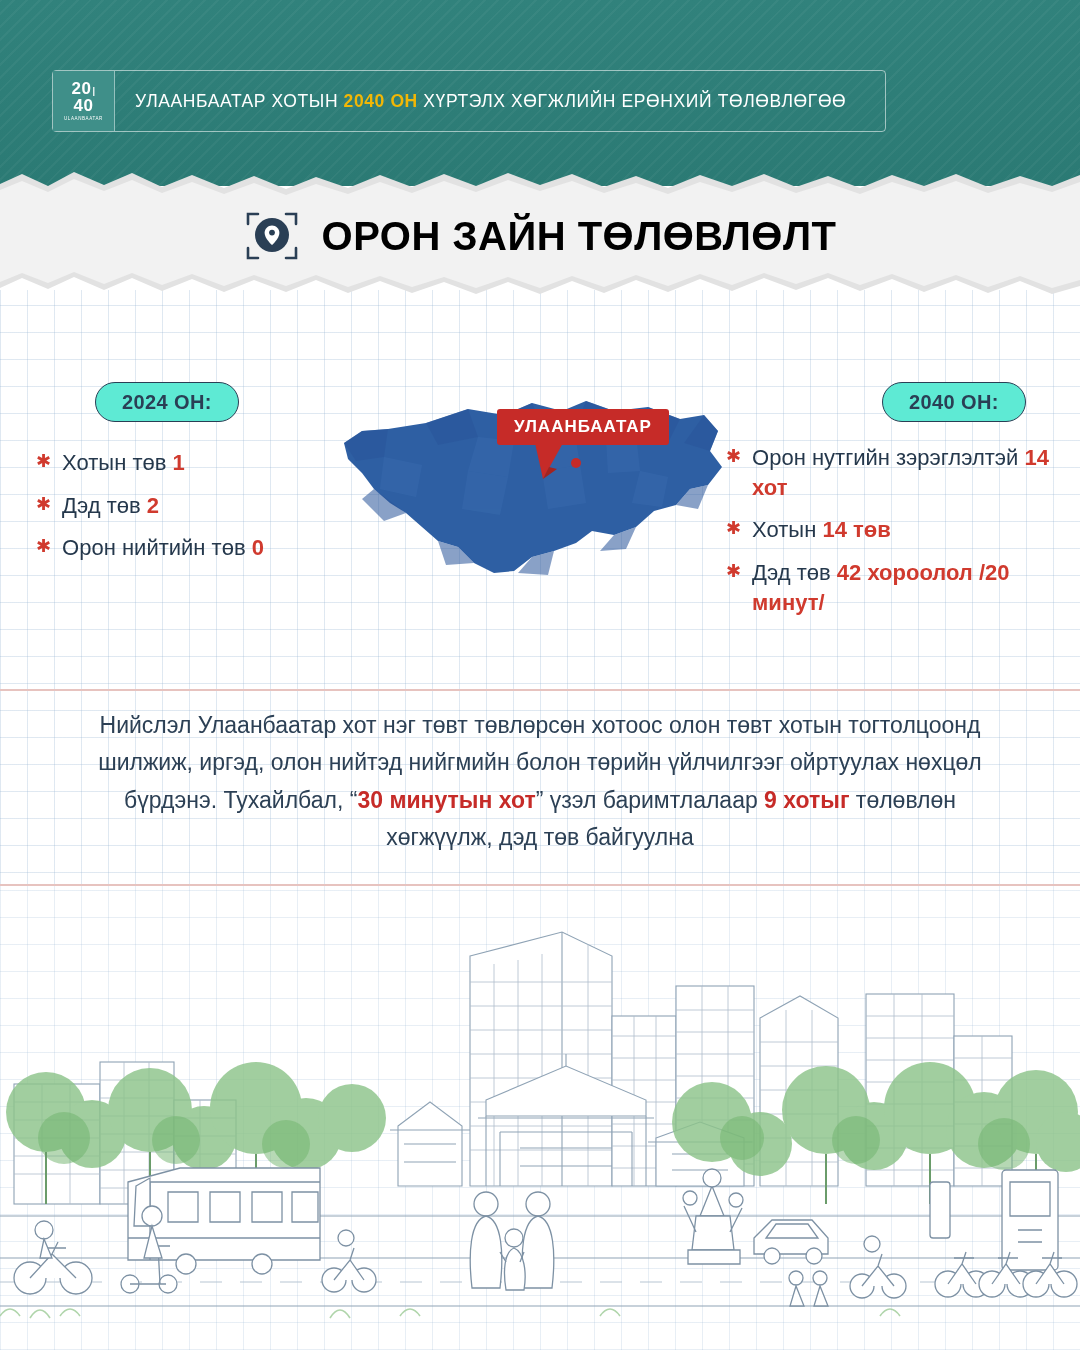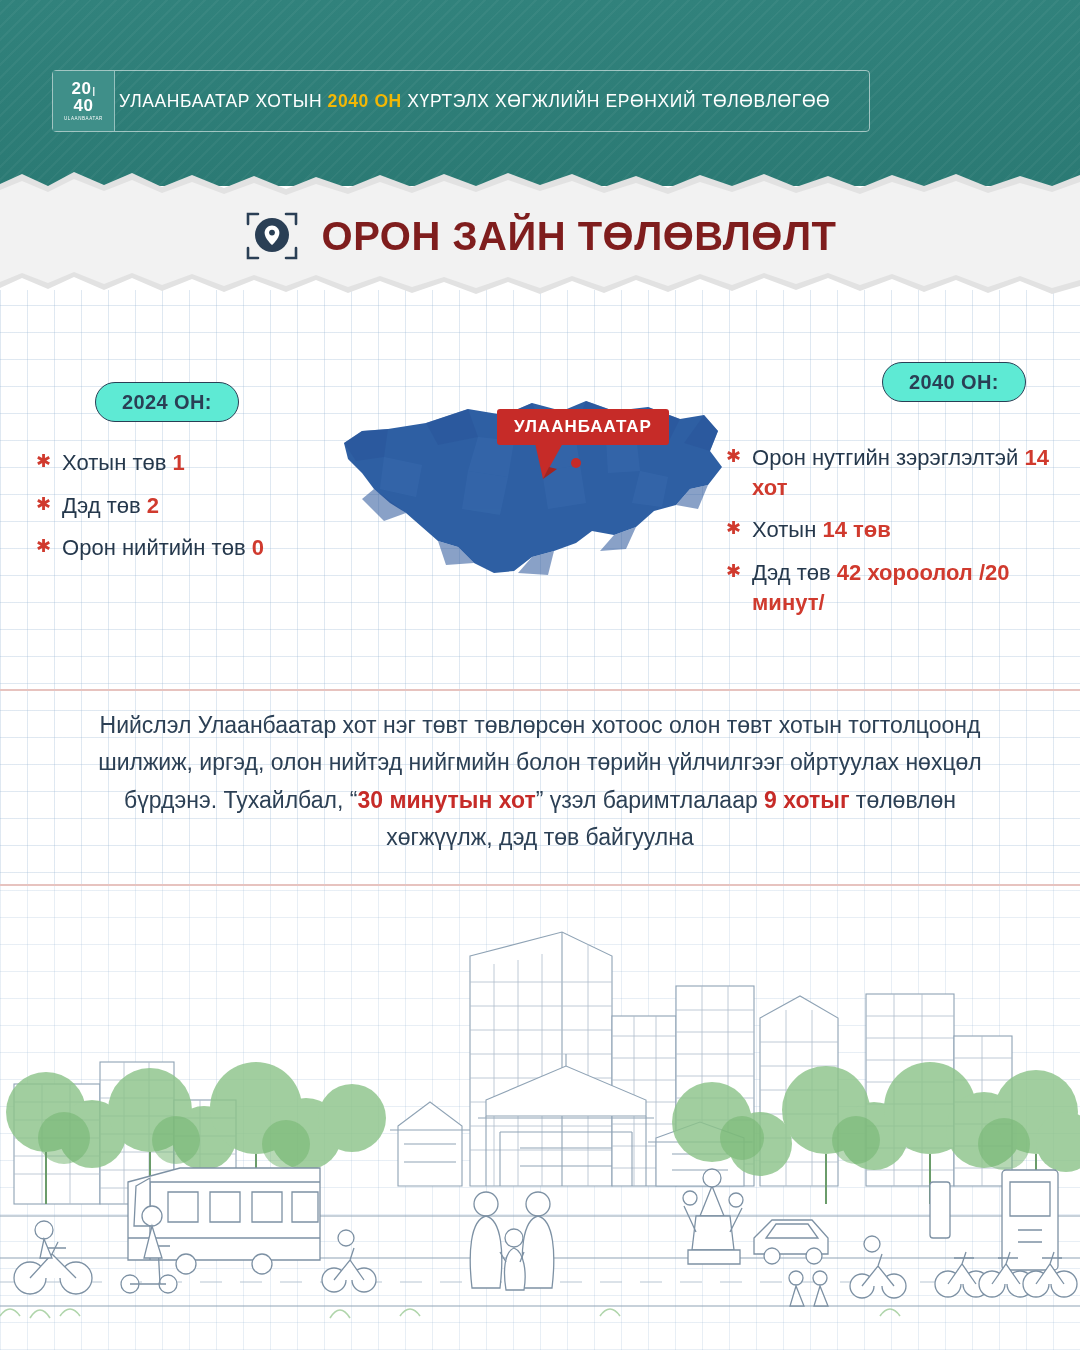--- a/index.html
+++ b/index.html
@@ -57,21 +57,21 @@
     font-size: 17px; font-weight: bold; letter-spacing: 0.5px;
     display: flex; align-items: baseline;
   }
   .logo-top .dot { font-size: 9px; margin-left: 1px; }
   .logo-bot { font-size: 17px; font-weight: bold; letter-spacing: 0.5px; }
   .logo-sub { font-size: 4.5px; letter-spacing: 0.6px; margin-top: 3px; }
   .brand-text {
     color: #ffffff;
     font-size: 17.5px;
     letter-spacing: 0.6px;
-    margin-left: 4px;
+    margin-left: 20px;
     white-space: nowrap;
   }
   .brand-text b { color: #f2b705; font-weight: bold; }
 
   
   .tornstrip {
     position: absolute;
     left: 0; top: 168px;
     width: 1080px; height: 130px;
     z-index: 4;
@@ -88,21 +88,21 @@
     z-index: 6;
     gap: 22px;
   }
   .header-icon {
     width: 56px; height: 56px;
     flex: 0 0 auto;
   }
   .header-title h1 {
     font-size: 40px;
     font-weight: bold;
-    color: #7f1d1d;
+    color: #000000;
     letter-spacing: 0.5px;
   }
 
   
   .body-area {
     position: absolute;
     left: 0; top: 290px;
     width: 1080px; height: 610px;
     background:
       repeating-linear-gradient(0deg, rgba(150,180,210,0.30) 0 1px, rgba(0,0,0,0) 1px 27px),
@@ -119,21 +119,21 @@
     background: #5eead4;
     border: 1.6px solid #2a3f55;
     border-radius: 20px;
     color: #2a3f55;
     font-size: 20px;
     font-weight: bold;
     letter-spacing: 0.4px;
     z-index: 3;
   }
   .tag-2024 { left: 95px; top: 382px; }
-  .tag-2040 { left: 882px; top: 362px; }
+  .tag-2040 { left: 882px; top: 382px; }
 
   .col {
     position: absolute;
     z-index: 3;
   }
   .col-left { left: 36px; top: 448px; width: 330px; }
   .col-right { left: 726px; top: 443px; width: 330px; }
 
   .bullet {
     display: flex;

